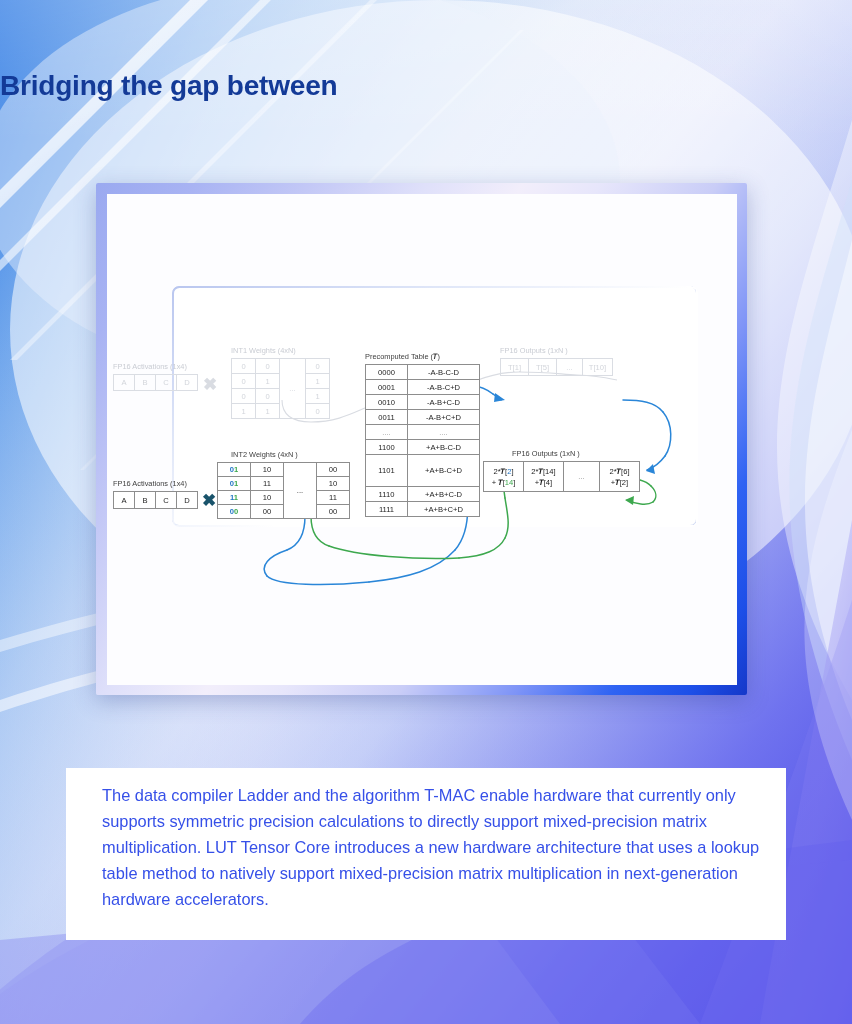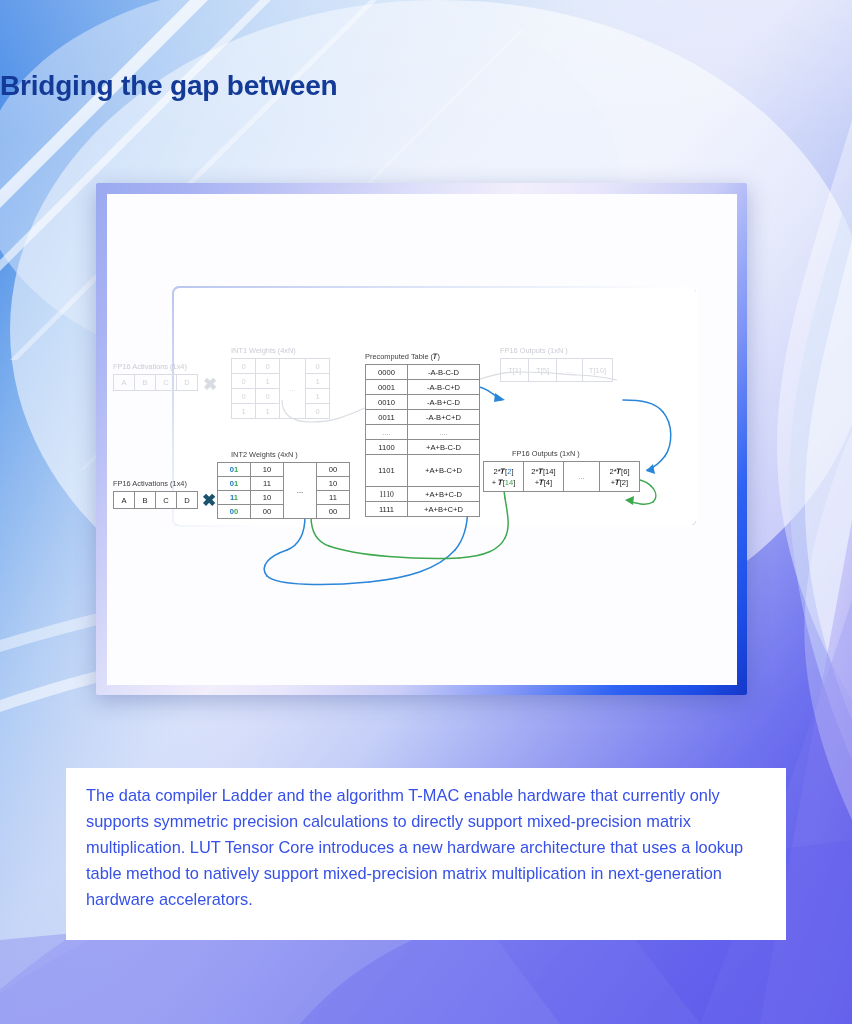--- a/index.html
+++ b/index.html
@@ -104,21 +104,21 @@
   }
   .xsym.faded { color: #d9dce2; }
 
   
   #caption-box {
     position: absolute;
     left: 66px; top: 768px;
     width: 720px; height: 172px;
     background: #ffffff;
     z-index: 6;
-    padding: 14px 18px 10px 20px;
+    padding: 14px 18px 10px 36px;
   }
   #caption-box p {
     font-size: 16.4px;
     line-height: 26px;
     color: #3650e8;
     font-family: "Liberation Sans", sans-serif;
   }
 </style>
 </head>
 <body>
@@ -311,21 +311,21 @@
       </div>
 
       <div class="dg" style="left:393px; top:152px;">
         <div class="cap faded">FP16 Outputs (1xN )</div>
       </div>
       <div class="dg" style="left:393px; top:164px;">
         <table class="mx faded">
           <tbody>
               <tr>
             <td style="width:28px;height:17px;">T[1]</td>
-            <td style="width:28px;height:23px;">T[5]</td>
+            <td style="width:28px;height:17px;">T[5]</td>
             <td style="width:26px;height:17px;">...</td>
             <td style="width:30px;height:17px;">T[10]</td>
           </tr>
         </tbody>
           </table>
       </div>
 
       <div class="dg" style="left:6px; top:285px;">
         <div class="cap">FP16 Activations (1x4)</div>
       </div>
@@ -402,21 +402,21 @@
           </tr>
           <tr>
             <td style="height:15px;">1100</td>
             <td style="height:15px;">+A+B-C-D</td>
           </tr>
           <tr>
             <td style="height:15px;">1101</td>
             <td style="height:32px;">+A+B-C+D</td>
           </tr>
           <tr>
-            <td style="height:15px;font-family:Liberation Serif, serif;">1110</td>
+            <td style="height:15px;">1110</td>
             <td style="height:15px;">+A+B+C-D</td>
           </tr>
           <tr>
             <td style="height:15px;">1111</td>
             <td style="height:15px;">+A+B+C+D</td>
           </tr>
         </tbody>
           </table>
       </div>
 

